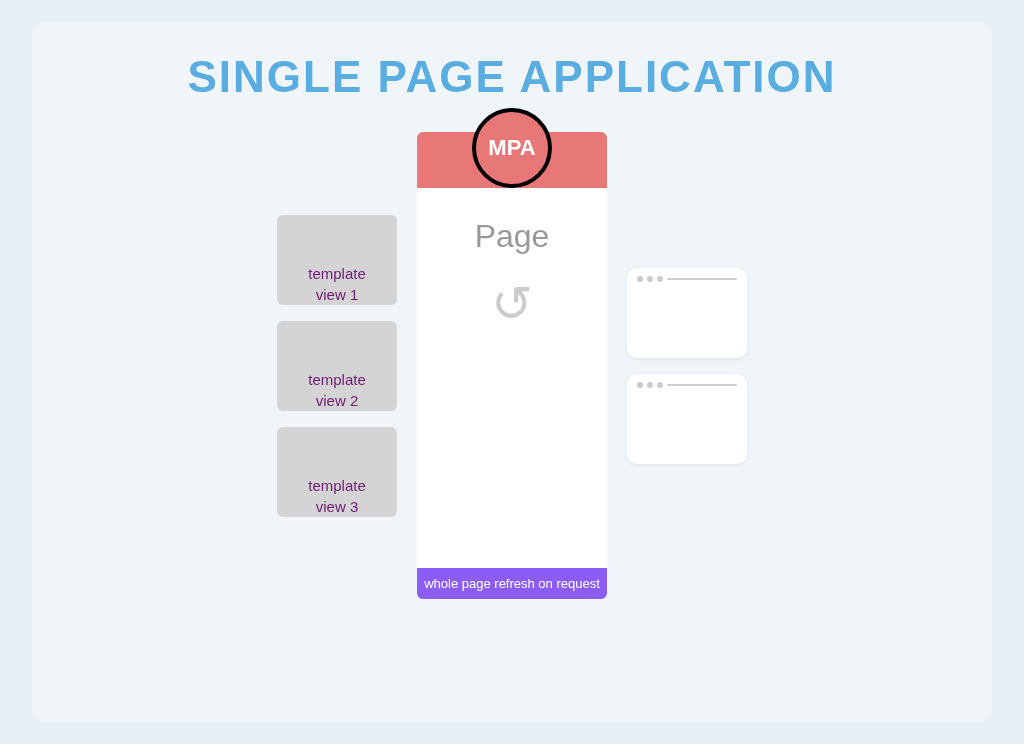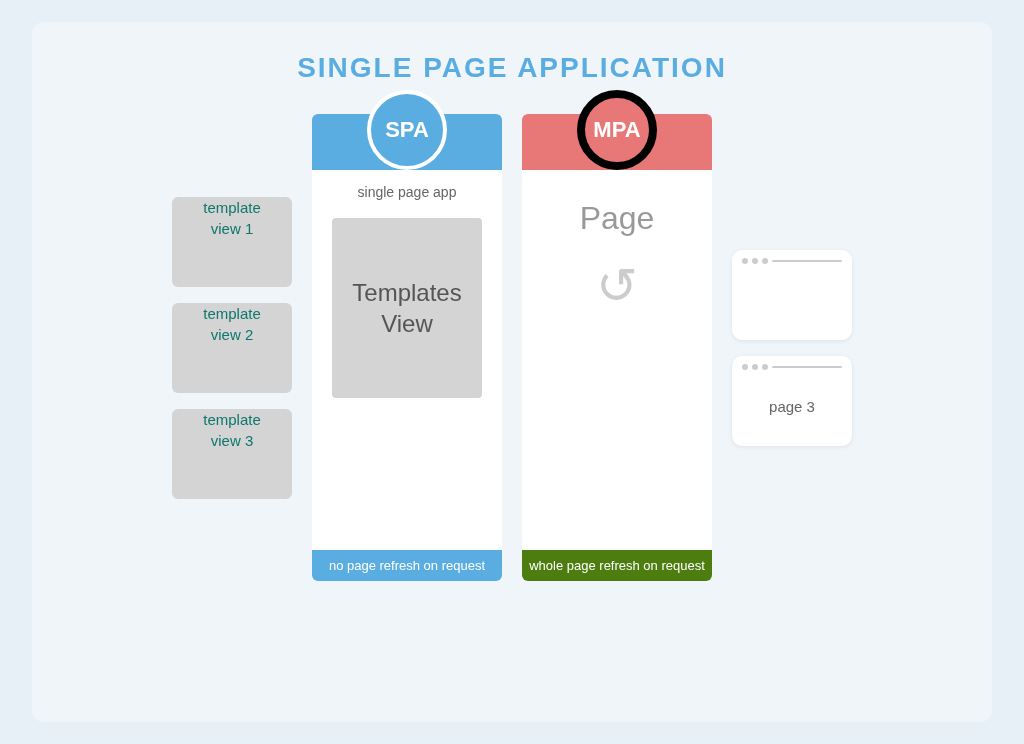--- a/index.html
+++ b/index.html
@@ -21,21 +21,21 @@
       width: 960px;
       min-height: 700px;
       padding: 30px 40px 40px;
       display: flex;
       flex-direction: column;
       align-items: center;
       gap: 30px;
     }
 
     .main-title {
-      font-size: 28px;
+      font-size: 44px;
       font-weight: 800;
       color: #5aade0;
       letter-spacing: 2px;
       text-align: center;
       text-transform: uppercase;
     }
 
     .diagram-body {
       display: flex;
       flex-direction: row;
@@ -52,25 +52,25 @@
       gap: 16px;
       align-items: center;
     }
 
     .template-box {
       background: #d4d4d4;
       border-radius: 6px;
       width: 120px;
       height: 90px;
       display: flex;
-      align-items: flex-start;
+      align-items: flex-end;
       justify-content: center;
       text-align: center;
       font-size: 15px;
-      color: #0f766e;
+      color: #701a75;
       line-height: 1.4;
     }
 
     .spa-circle {
       width: 80px;
       height: 80px;
       border-radius: 50%;
       background: #5aade0;
       border: 4px solid white;
       display: flex;
@@ -79,21 +79,21 @@
       font-size: 22px;
       font-weight: 700;
       color: white;
       margin-top: -40px;
       position: relative;
       z-index: 2;
     }
 
     .mpa-circle {
       background: #e87878;
-      border: 8px solid #000000;
+      border: 4px solid #000000;
     }
 
     .column-body {
       background: white;
       width: 100%;
       flex: 1;
       display: flex;
       flex-direction: column;
       align-items: center;
       padding: 10px 10px 0;
@@ -131,21 +131,21 @@
       font-size: 13px;
       color: white;
       border-radius: 0 0 6px 6px;
     }
 
     .spa-footer {
       background: #5aade0;
     }
 
     .mpa-footer {
-      background: #4d7c0f;
+      background: #8b5cf6;
     }
 
     .page-label {
       font-size: 32px;
       color: #999;
       font-weight: 300;
       margin-top: 20px;
     }
 
     .refresh-icon {
@@ -229,36 +229,20 @@
       <div class="template-box">
         <span style="white-space:pre-line">template
 view 2</span>
       </div>
       <div class="template-box">
         <span style="white-space:pre-line">template
 view 3</span>
       </div>
     </div>
 
-    <div class="column-wrapper">
-      <div style="width:100%; height:60px; background:#5aade0; border-radius:6px 6px 0 0;"></div>
-      <div style="width:100%; display:flex; justify-content:center; margin-top:-44px; position:relative; z-index:5;">
-        <div class="spa-circle">
-          <span>SPA</span>
-        </div>
-      </div>
-      <div class="column-body">
-        <span class="column-subtitle">single page app</span>
-        <div class="templates-view-box">
-          <span style="white-space:pre-line">Templates
-View</span>
-        </div>
-      </div>
-      <div class="column-footer spa-footer">no page refresh on request</div>
-    </div>
 
     <div class="column-wrapper">
       <div style="width:100%; height:60px; background:#e87878; border-radius:6px 6px 0 0;"></div>
       <div style="width:100%; display:flex; justify-content:center; margin-top:-44px; position:relative; z-index:5;">
         <div class="spa-circle mpa-circle">
           <span>MPA</span>
         </div>
       </div>
       <div class="column-body" style="justify-content:flex-start; gap:0;">
         <div class="page-label">Page</div>
@@ -276,18 +260,17 @@
           <div class="dot-line"></div>
         </div>
       </div>
       <div class="page-box">
         <div class="page-box-header">
           <div class="dot"></div>
           <div class="dot"></div>
           <div class="dot"></div>
           <div class="dot-line"></div>
         </div>
-        <div class="page-box-label">page 3</div>
       </div>
     </div>
 
   </div>
 </div>
 
 </body></html>

